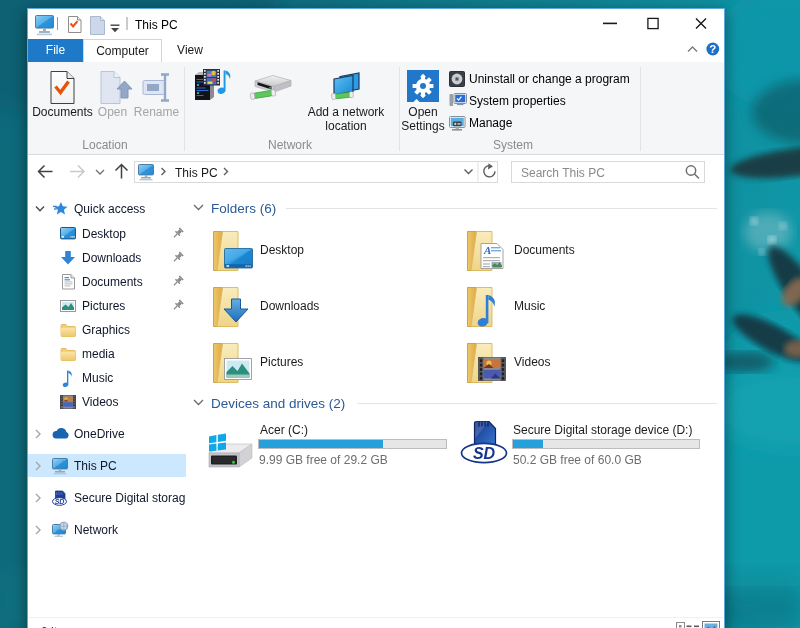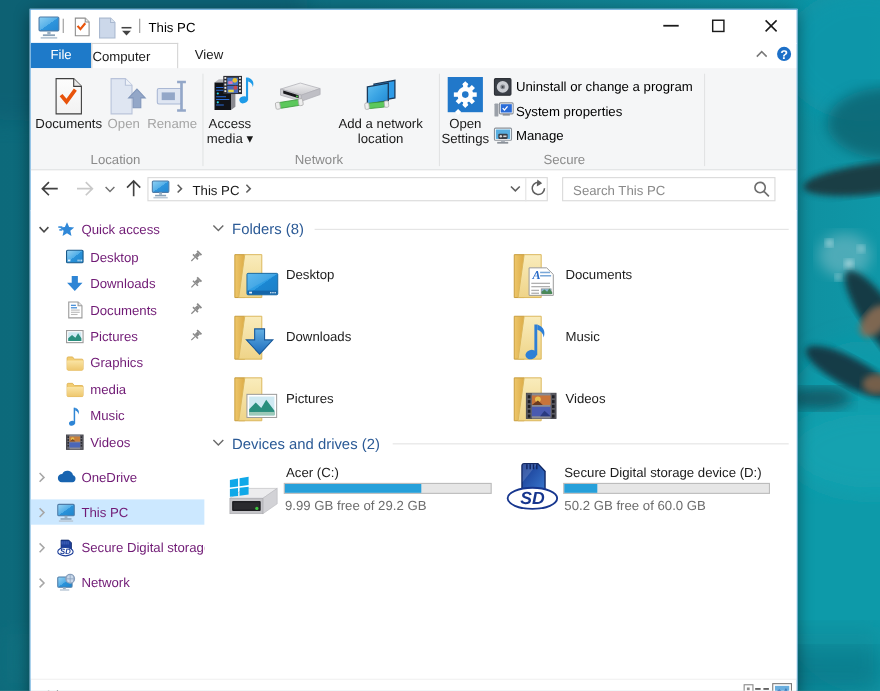--- a/index.html
+++ b/index.html
@@ -12,41 +12,41 @@
     box-shadow:0 4px 14px rgba(0,0,0,.45);
   }
   
   #titlebar { position:absolute; left:0; top:0; width:100%; height:31px; background:#fff; }
   #titlebar .ttext { position:absolute; left:107px; top:9px; font-size:12px; color:#000; }
   
   #tabrow { position:absolute; left:0; top:30px; width:100%; height:23px; background:#fff; }
   #filetab { position:absolute; left:0; top:0; width:55px; height:23px; background:#1e7ac9; color:#fff;
     font-size:12px; text-align:center; line-height:23px; }
   #comptab { position:absolute; left:55px; top:0; width:79px; height:24px; background:#fff;
-    border:1px solid #d4d4d4; border-bottom:none; color:#1a1a1a; font-size:12px; text-align:left; line-height:23px; }
+    border:1px solid #d4d4d4; border-bottom:none; color:#1a1a1a; font-size:12px; text-align:center; line-height:23px; }
   #viewtab { position:absolute; left:134px; top:0; width:56px; height:23px; color:#1a1a1a;
     font-size:12px; text-align:center; line-height:23px; }
   
   #ribbon { position:absolute; left:0; top:53px; width:100%; height:93px; background:#f5f6f7;
     border-bottom:1px solid #dadbdc; }
   .rsep { position:absolute; top:5px; width:1px; height:84px; background:#e2e3e4; }
   .glabel { position:absolute; top:76px; font-size:12px; color:#8b8b8b; text-align:center; }
   .rlabel { position:absolute; font-size:12px; color:#1a1a1a; text-align:center; line-height:14px; }
   .rgrey  { color:#a5a5a5; }
   .smalltext { position:absolute; font-size:12px; color:#000000; }
   
   #navrow { position:absolute; left:0; top:146px; width:100%; height:37px; background:#fff; }
   #addr { position:absolute; left:106px; top:6px; width:364px; height:22px; border:1px solid #d9d9d9; background:#fff; }
   #addr .crumb { position:absolute; left:40px; top:4px; font-size:12px; color:#1a1a1a; }
   #search { position:absolute; left:483px; top:6px; width:194px; height:22px; border:1px solid #d9d9d9; background:#fff; }
   #search .ph { position:absolute; left:9px; top:4px; font-size:12px; color:#8a8a8a; }
   
   #mainwrap { position:absolute; left:0; top:182px; width:100%; height:426px; background:#fff; }
   #sidebar { position:absolute; left:0; top:0; width:158px; height:426px; background:#fff; overflow:hidden; }
-  .txt { color:#701a75; white-space:nowrap; }
+  .txt { color:#0f172a; white-space:nowrap; }
   .hl { background:#cce8ff; }
   #content { position:absolute; left:159px; top:0; width:537px; height:426px; background:#fff; }
   .ghead { position:absolute; font-size:13.5px; color:#2b5a96; }
   .gline { position:absolute; height:1px; background:#e3e3e3; }
   .tile-label { position:absolute; font-size:12px; color:#1c1c1c; }
   .drive-name { position:absolute; font-size:12px; color:#1c1c1c; }
   .drive-sub { position:absolute; font-size:12px; color:#6d6d6d; }
   .dbar { position:absolute; height:10px; border:1px solid #bcbcbc; background:#e6e6e6; }
   .dbar i { display:block; height:8px; background:#26a0da; }
   
@@ -265,29 +265,28 @@
     <rect x="429.5" y="61.2" width="3" height="1.4" fill="#d8d8d8"></rect>
     <rect x="427.5" y="65.5" width="3.5" height="1.6" fill="#aab0b8"></rect>
     <rect x="424" y="67" width="10" height="1.6" fill="#8a9098"></rect>
    </svg>
    <div class="rsep" style="left:156px"></div>
    <div class="rsep" style="left:371px"></div>
    <div class="rsep" style="left:612px"></div>
    <div class="rlabel" style="left:-11px;top:43px;width:91px">Documents</div>
    <div class="rlabel rgrey" style="left:39px;top:43px;width:91px">Open</div>
    <div class="rlabel rgrey" style="left:83px;top:43px;width:91px">Rename</div>
-   <div class="rlabel" style="left:136px;top:43px;width:90px">Access<br>media ▾</div>
    <div class="rlabel" style="left:268px;top:43px;width:100px">Add a network<br>location</div>
    <div class="rlabel" style="left:350px;top:43px;width:90px">Open<br>Settings</div>
    <div class="smalltext" style="left:441px;top:10px">Uninstall or change a program</div>
    <div class="smalltext" style="left:441px;top:32px">System properties</div>
    <div class="smalltext" style="left:441px;top:54px">Manage</div>
    <div class="glabel" style="left:32px;width:90px">Location</div>
    <div class="glabel" style="left:217px;width:90px">Network</div>
-   <div class="glabel" style="left:440px;width:90px">Secure</div>
+   <div class="glabel" style="left:440px;width:90px">System</div>
   </div>
   <div id="navrow">
     <div id="addr">
         <span class="crumb">This PC</span>
       </div>
     <div id="search">
         <span class="ph">Search This PC</span>
       </div>
     <svg class="abs" style="left:0;top:0" width="698" height="36" viewBox="0 0 698 36">
       <g fill="none" stroke="#414141" stroke-width="1.5">
@@ -460,21 +459,21 @@
         </g>
 
         <use href="#pin" x="140" y="35"></use>
         <use href="#pin" x="140" y="59"></use>
         <use href="#pin" x="140" y="83"></use>
         <use href="#pin" x="140" y="107"></use>
       </svg>
 
     </div>
     <div id="content">
-      <div class="ghead" style="left:24px;top:10px">Folders (8)</div>
+      <div class="ghead" style="left:24px;top:10px">Folders (6)</div>
       <div class="gline" style="left:99px;top:17px;width:431px"></div>
       <div class="ghead" style="left:24px;top:205px">Devices and drives (2)</div>
       <div class="gline" style="left:170px;top:212px;width:360px"></div>
       <div class="tile-label" style="left:73px;top:52px">Desktop</div>
       <div class="tile-label" style="left:73px;top:108px">Downloads</div>
       <div class="tile-label" style="left:73px;top:164px">Pictures</div>
       <div class="tile-label" style="left:327px;top:52px">Documents</div>
       <div class="tile-label" style="left:327px;top:108px">Music</div>
       <div class="tile-label" style="left:327px;top:164px">Videos</div>
       <div class="drive-name" style="left:73px;top:232px">Acer (C:)</div>

